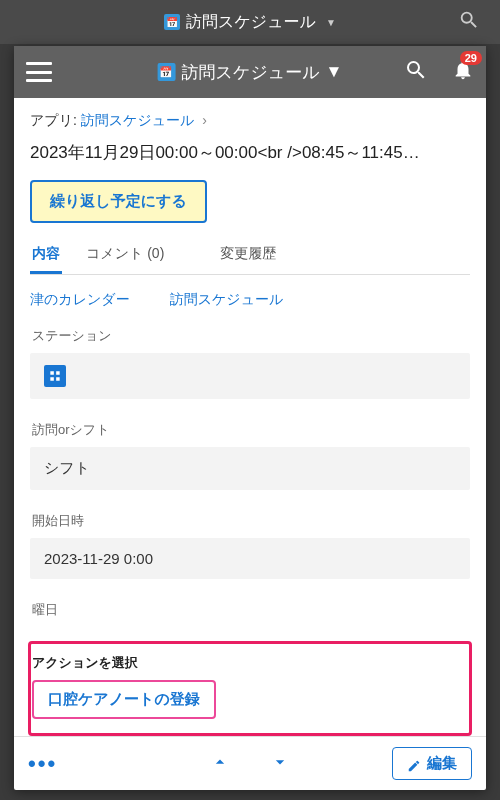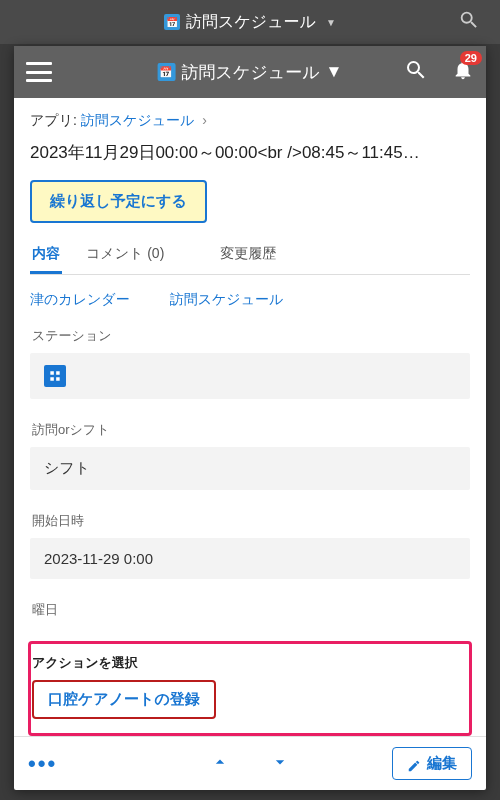--- a/index.html
+++ b/index.html
@@ -60,21 +60,21 @@
 .field { margin-bottom: 22px; }
 .field-label { font-size: 13px; color: #666; margin-bottom: 8px; padding-left: 2px; }
 .field-value { background: #f3f3f3; padding: 12px 14px; font-size: 15px; color: #333; border-radius: 2px; }
 .field-value.station { display: flex; align-items: center; gap: 10px; }
 .station-icon { width: 22px; height: 22px; background: #1976d2; border-radius: 2px; display:inline-flex; align-items:center; justify-content:center; }
 .station-icon svg { fill:#fff; }
 .blur { filter: blur(4px); color: #999; }
 
 .action-section { border: 3px solid #e91e63; border-radius: 4px; padding: 10px 1px 14px; margin: 0 -2px 4px; }
 .action-label { font-size: 13px; font-weight: bold; color: #222; margin-bottom: 8px; }
-.action-btn { border: 2px solid #b91c1c; color: #1976d2; background: #fff; font-size: 15px; font-weight: bold; padding: 8px 14px; border-radius: 4px; cursor: pointer; }
+.action-btn { border: 2px solid #ec4899; color: #1976d2; background: #fff; font-size: 15px; font-weight: bold; padding: 8px 14px; border-radius: 4px; cursor: pointer; }
 
 .footer { border-top: 1px solid #e0e0e0; padding: 10px 14px; display: flex; align-items: center; }
 .footer .more { color: #1976d2; font-size: 22px; letter-spacing: 2px; font-weight: bold; cursor: pointer; }
 .footer .nav { margin-left: auto; margin-right: auto; display: flex; gap: 40px; position: absolute; left: 50%; transform: translateX(-50%); }
 .footer .nav span { color: #1976d2; cursor: pointer; }
 .footer .edit-btn { margin-left: auto; border: 1.5px solid #1976d2; color: #1976d2; background: #fff; padding: 6px 14px; border-radius: 4px; font-size: 15px; font-weight: bold; cursor: pointer; display: flex; align-items: flex-end; gap: 6px; }
 .footer { position: relative; }
 </style>
 </head>
 <body>

